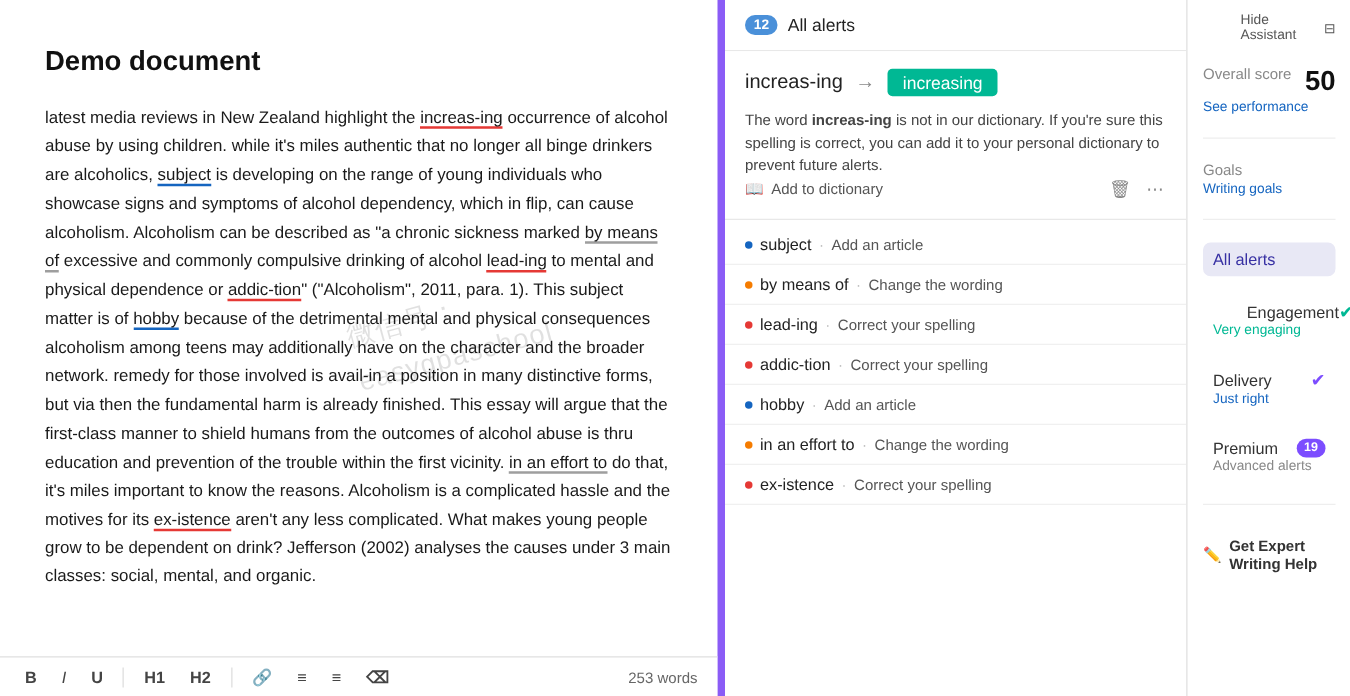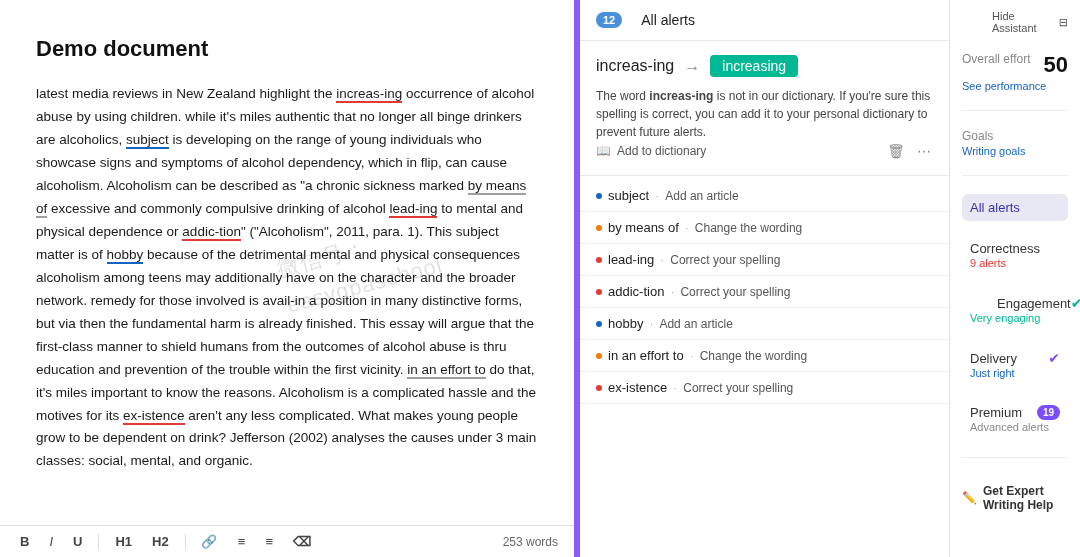--- a/index.html
+++ b/index.html
@@ -58,21 +58,21 @@
       display: flex;
       flex-direction: column;
       border-right: 1px solid #e0e0e0;
       overflow: hidden;
     }
     #alerts-header {
       display: flex;
       align-items: center;
       padding: 12px 16px;
       border-bottom: 1px solid #e8e8e8;
-      gap: 19px;
+      gap: 8px;
     }
     .alert-count-badge {
       background: #4a90d9;
       color: #fff;
       border-radius: 10px;
       padding: 2px 7px;
       font-size: 11px;
       font-weight: 600;
     }
     .alerts-title { font-size: 14px; font-weight: 500; color: #222; }
@@ -362,43 +362,39 @@
 </div>
 
 <div id="sidebar">
   <div class="hide-assistant">
     <span>Hide Assistant</span>
     <span>⊟</span>
   </div>
 
   <div class="sidebar-section">
     <div class="sidebar-row">
-      <span class="sidebar-label">Overall effort</span>
+      <span class="sidebar-label">Overall score</span>
       <span class="score-number">50</span>
     </div>
     <a class="sidebar-link">See performance</a>
   </div>
 
   <div class="sidebar-divider"></div>
 
   <div class="sidebar-section">
     <span class="sidebar-label">Goals</span>
     <a class="sidebar-link">Writing goals</a>
   </div>
 
   <div class="sidebar-divider"></div>
 
   <div class="sidebar-menu-item active">
     <span>All alerts</span>
   </div>
 
-  <div class="sidebar-menu-item">
-    <span>Correctness</span>
-    <div class="sidebar-sub red">9 alerts</div>
-  </div>
 
 
   <div class="sidebar-menu-item">
     <div style="display:flex;align-items:center;justify-content:space-between;margin-left:27px;">
       <span>Engagement</span>
       <span class="check-icon">✔</span>
     </div>
     <div class="sidebar-sub green">Very engaging</div>
   </div>
 

